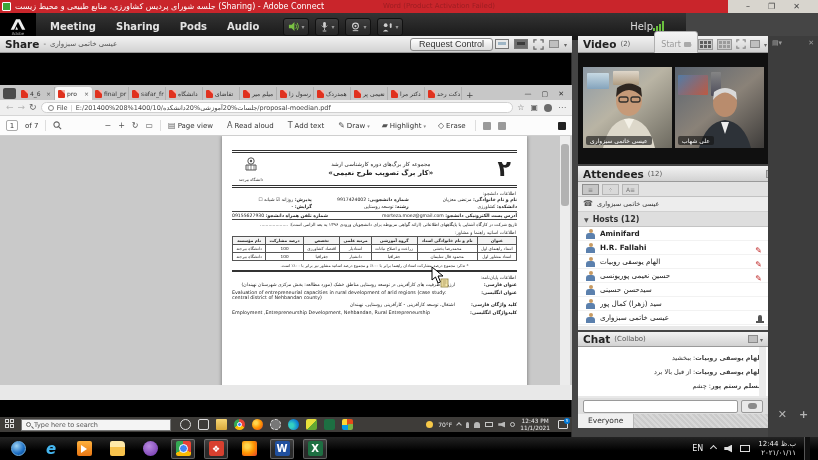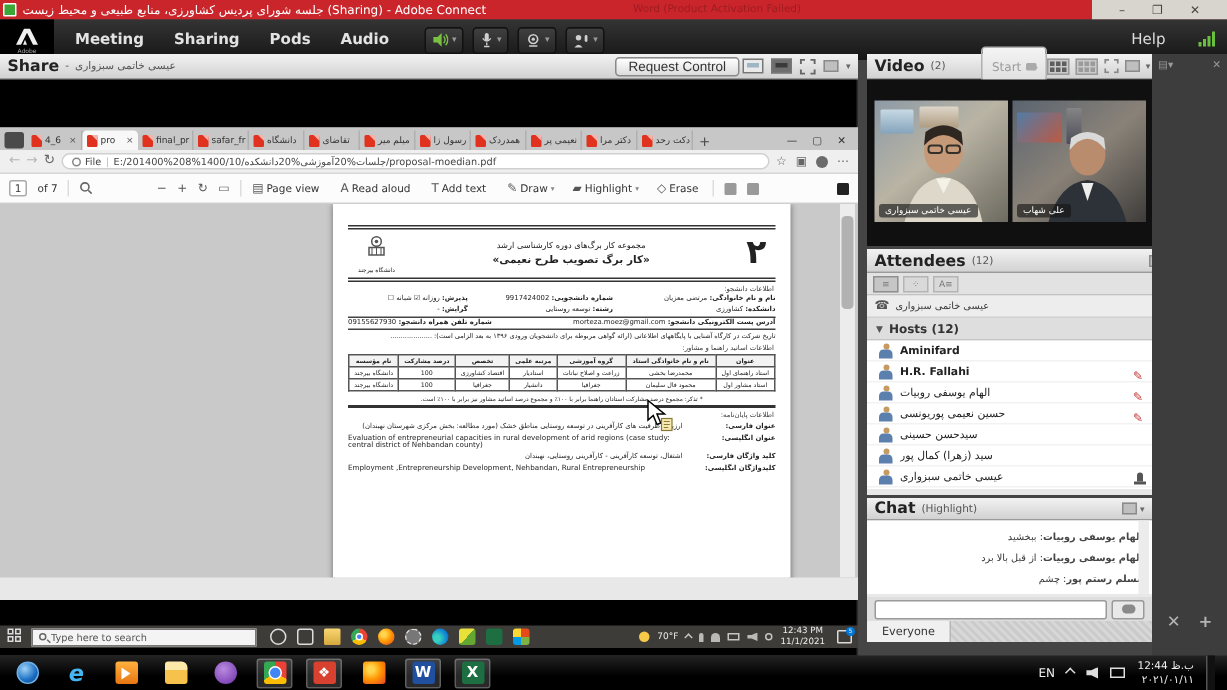--- a/index.html
+++ b/index.html
@@ -7,38 +7,38 @@
   #screen{position:relative;width:818px;height:460px;overflow:hidden;
     font-family:"DejaVu Sans","Liberation Sans",sans-serif;background:#454545;}
   .abs{position:absolute;}
 
   
   .titlebar{left:0;top:0;width:818px;height:13px;background:#c9252b;color:#fff;
     font-size:8px;line-height:13px;white-space:nowrap;}
   .titlebar .appico{position:absolute;left:2px;top:2px;width:9px;height:9px;background:#3da639;
     border-radius:1px;border:1px solid #fff;}
   .titlebar .ttext{position:absolute;left:15px;top:0;}
-  .titlebar .ghost{position:absolute;left:383px;top:0;color:#9e1d22;font-size:7px;margin-left:39px;}
+  .titlebar .ghost{position:absolute;left:383px;top:0;color:#9e1d22;font-size:7px;}
   .winbtns{position:absolute;right:0;top:0;width:90px;height:13px;background:#d8d5ce;
     display:flex;justify-content:space-evenly;align-items:center;color:#444;font-size:8px;line-height:1;}
 
   
-  .menubar{left:0;top:13px;width:818px;height:27px;
+  .menubar{left:0;top:13px;width:686px;height:27px;
     background:linear-gradient(#343434,#161616);display:flex;align-items:center;color:#ddd;}
   .adobelogo{width:36px;height:27px;background:#000;display:flex;flex-direction:column;
     align-items:center;justify-content:center;}
   .adobelogo svg{display:block;}
   .adobelogo .sub{font-size:4px;color:#aaa;}
   .menuitems{display:flex;gap:20px;margin-left:14px;font-size:10px;font-weight:bold;color:#e3e3e3;}
   .menuitems span{cursor:default;}
   .avbtns{display:flex;gap:6px;margin-left:24px;}
   .avbtn{display:flex;align-items:center;gap:2px;background:linear-gradient(#3f3f3f,#262626);
     border:1px solid #111;border-radius:3px;padding:2px 4px;height:18px;}
   .avbtn .caret{font-size:6px;color:#999;}
-  .mb-right{margin-left:auto;display:flex;align-items:flex-start;gap:22px;padding-right:8px;}
+  .mb-right{margin-left:auto;display:flex;align-items:flex-start;gap:0;padding-right:22px;}
   .helplbl{font-size:10px;color:#ddd;}
   .sigbars{display:flex;align-items:flex-end;gap:1px;height:10px;}
   .sigbars i{display:block;width:2px;background:#6abf3f;}
 
   
   .pod-header{background:linear-gradient(#f2f2f2,#d2d2d2);border-bottom:1px solid #9a9a9a;
     display:flex;align-items:center;font-size:10.5px;color:#222;padding:0 5px;}
   .pod-title{font-weight:bold;}
   .pod-sub{font-size:7px;color:#555;margin-left:4px;}
   .pod-menu{margin-left:auto;display:flex;align-items:center;gap:2px;color:#666;font-size:6px;}
@@ -857,21 +857,21 @@
         </div>
       </div>
     <div class="att-scroll">
         <span class="thumb"></span>
       </div>
   </div>
 
   <div class="abs chat-pod">
     <div class="pod-header" style="height:15px">
       <span class="pod-title">Chat</span>
-      <span class="pod-sub">(Highlight)</span>
+      <span class="pod-sub">(Collabo)</span>
       <span class="pod-menu">
         <span class="box"></span>
         <span>▾</span>
       </span>
     </div>
     <div class="chat-msgs">
 
         <div><span class="sender">الهام یوسفی روبیات</span><span>: </span><span>ببخشید</span></div>
 
         <div><span class="sender">الهام یوسفی روبیات</span><span>: </span><span>از قبل بالا برد</span></div>

